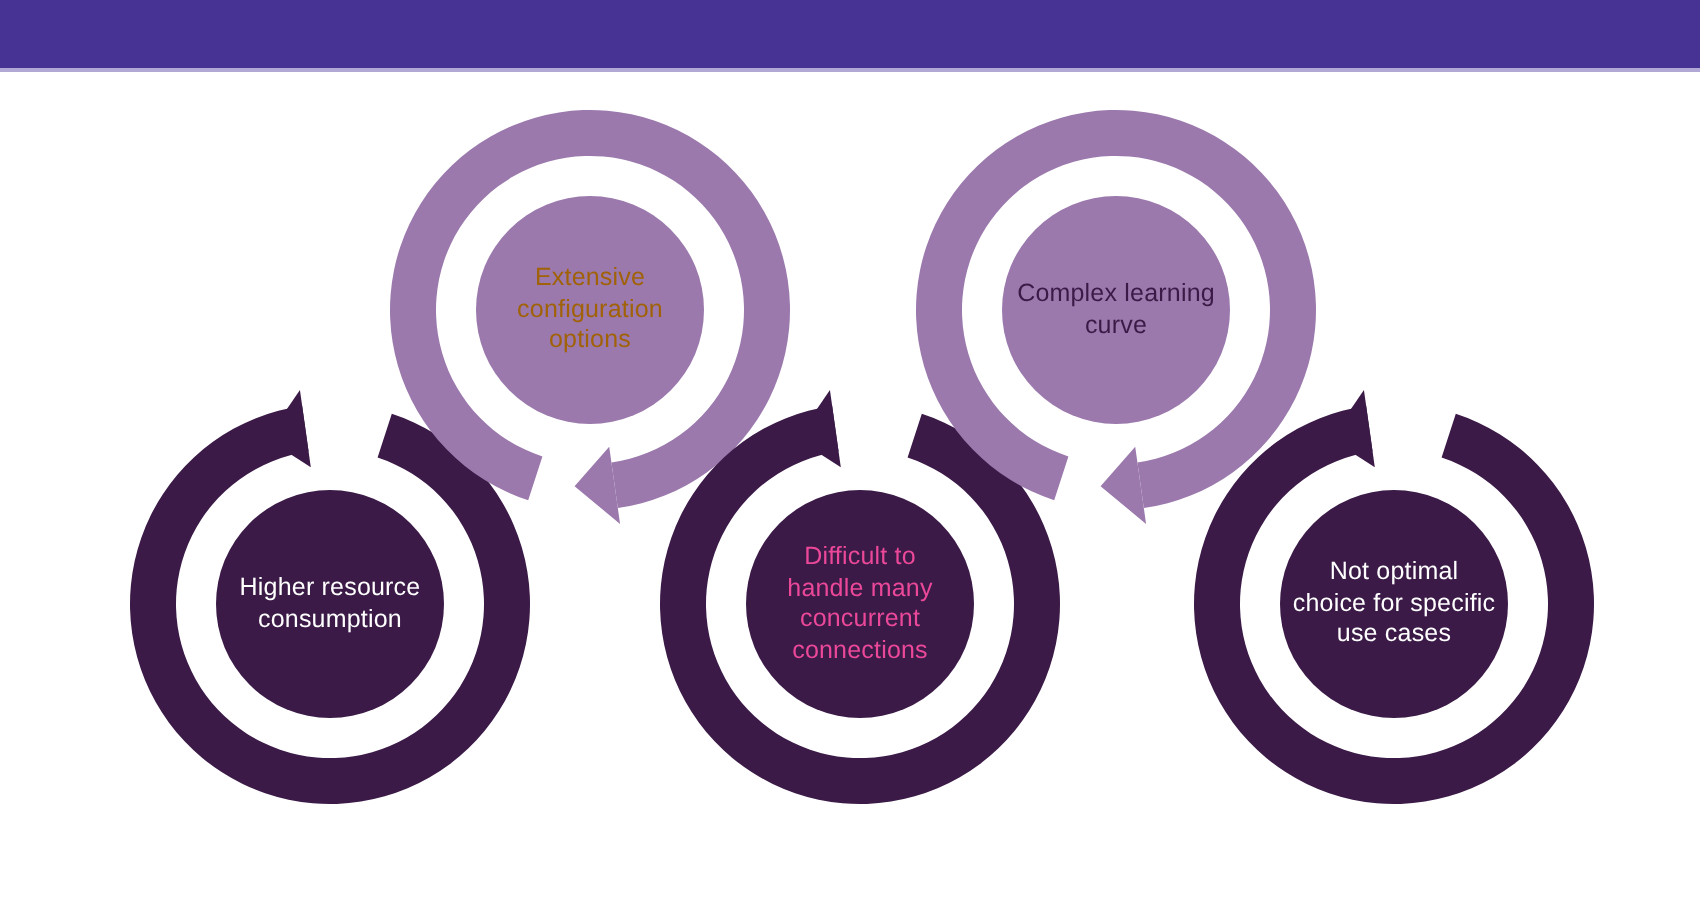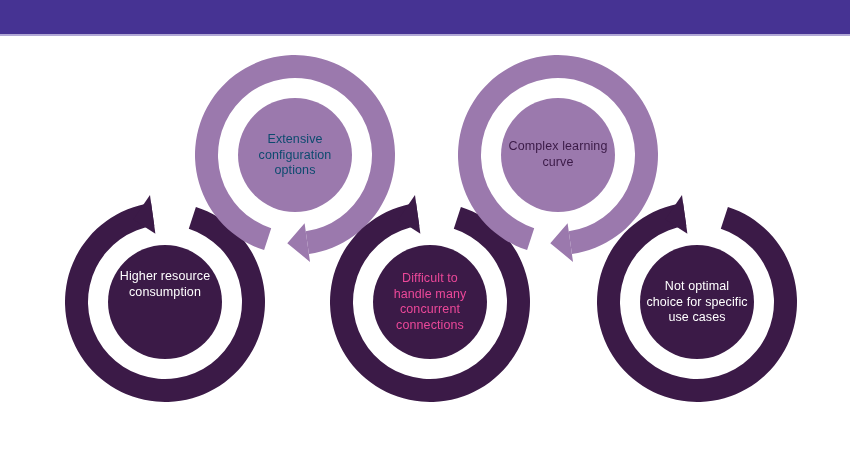--- a/index.html
+++ b/index.html
@@ -152,23 +152,23 @@
         </g>
       <g id="inner-layer">
           <circle cx="165" cy="266" r="57" fill="#3b1a47"></circle>
           <circle cx="295" cy="119" r="57" fill="#9b79ad"></circle>
           <circle cx="430" cy="266" r="57" fill="#3b1a47"></circle>
           <circle cx="558" cy="119" r="57" fill="#9b79ad"></circle>
           <circle cx="697" cy="266" r="57" fill="#3b1a47"></circle>
         </g>
     </svg>
     <div id="labels-layer">
-        <div class="node-label dark-node" style="left: 165px; top: 249px; width: 106px; color: rgb(255, 255, 255);">Higher resource
+        <div class="node-label dark-node" style="left: 165px; top: 266px; width: 106px; color: rgb(255, 255, 255);">Higher resource
 consumption</div>
-        <div class="node-label light-node" style="left: 295px; top: 119px; width: 106px; color: #0c4a6e;">Extensive
+        <div class="node-label light-node" style="left: 295px; top: 119px; width: 106px; color: #a16207;">Extensive
 configuration
 options</div>
         <div class="node-label dark-node" style="left: 430px; top: 266px; width: 106px; color: #ec4899;">Difficult to
 handle many
 concurrent
 connections</div>
         <div class="node-label light-node" style="left: 558px; top: 119px; width: 106px; color: rgb(59, 26, 71);">Complex learning
 curve</div>
         <div class="node-label dark-node" style="left: 697px; top: 266px; width: 106px; color: rgb(255, 255, 255);">Not optimal
 choice for specific

